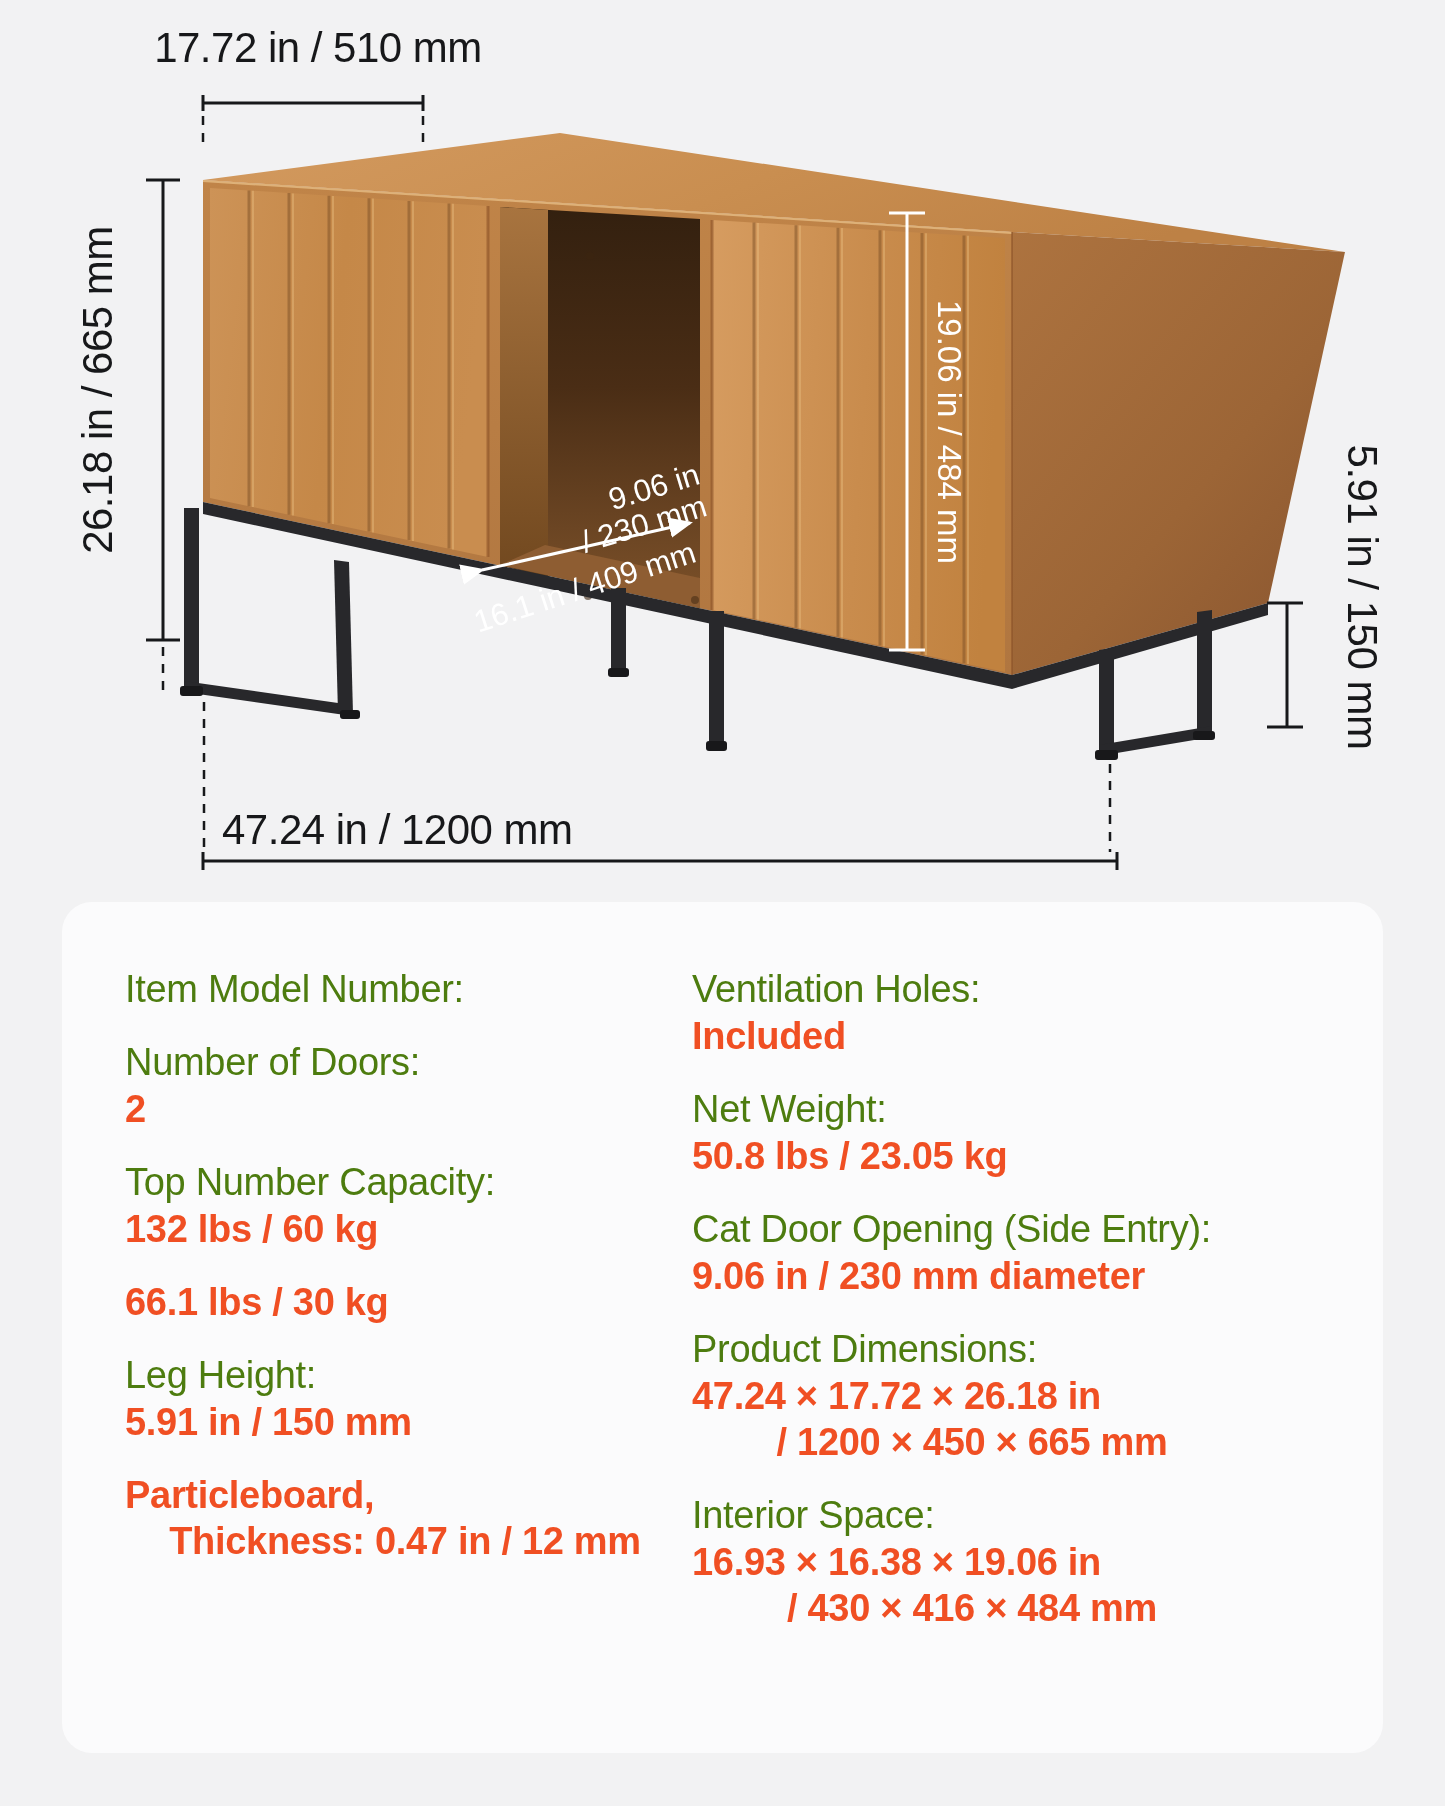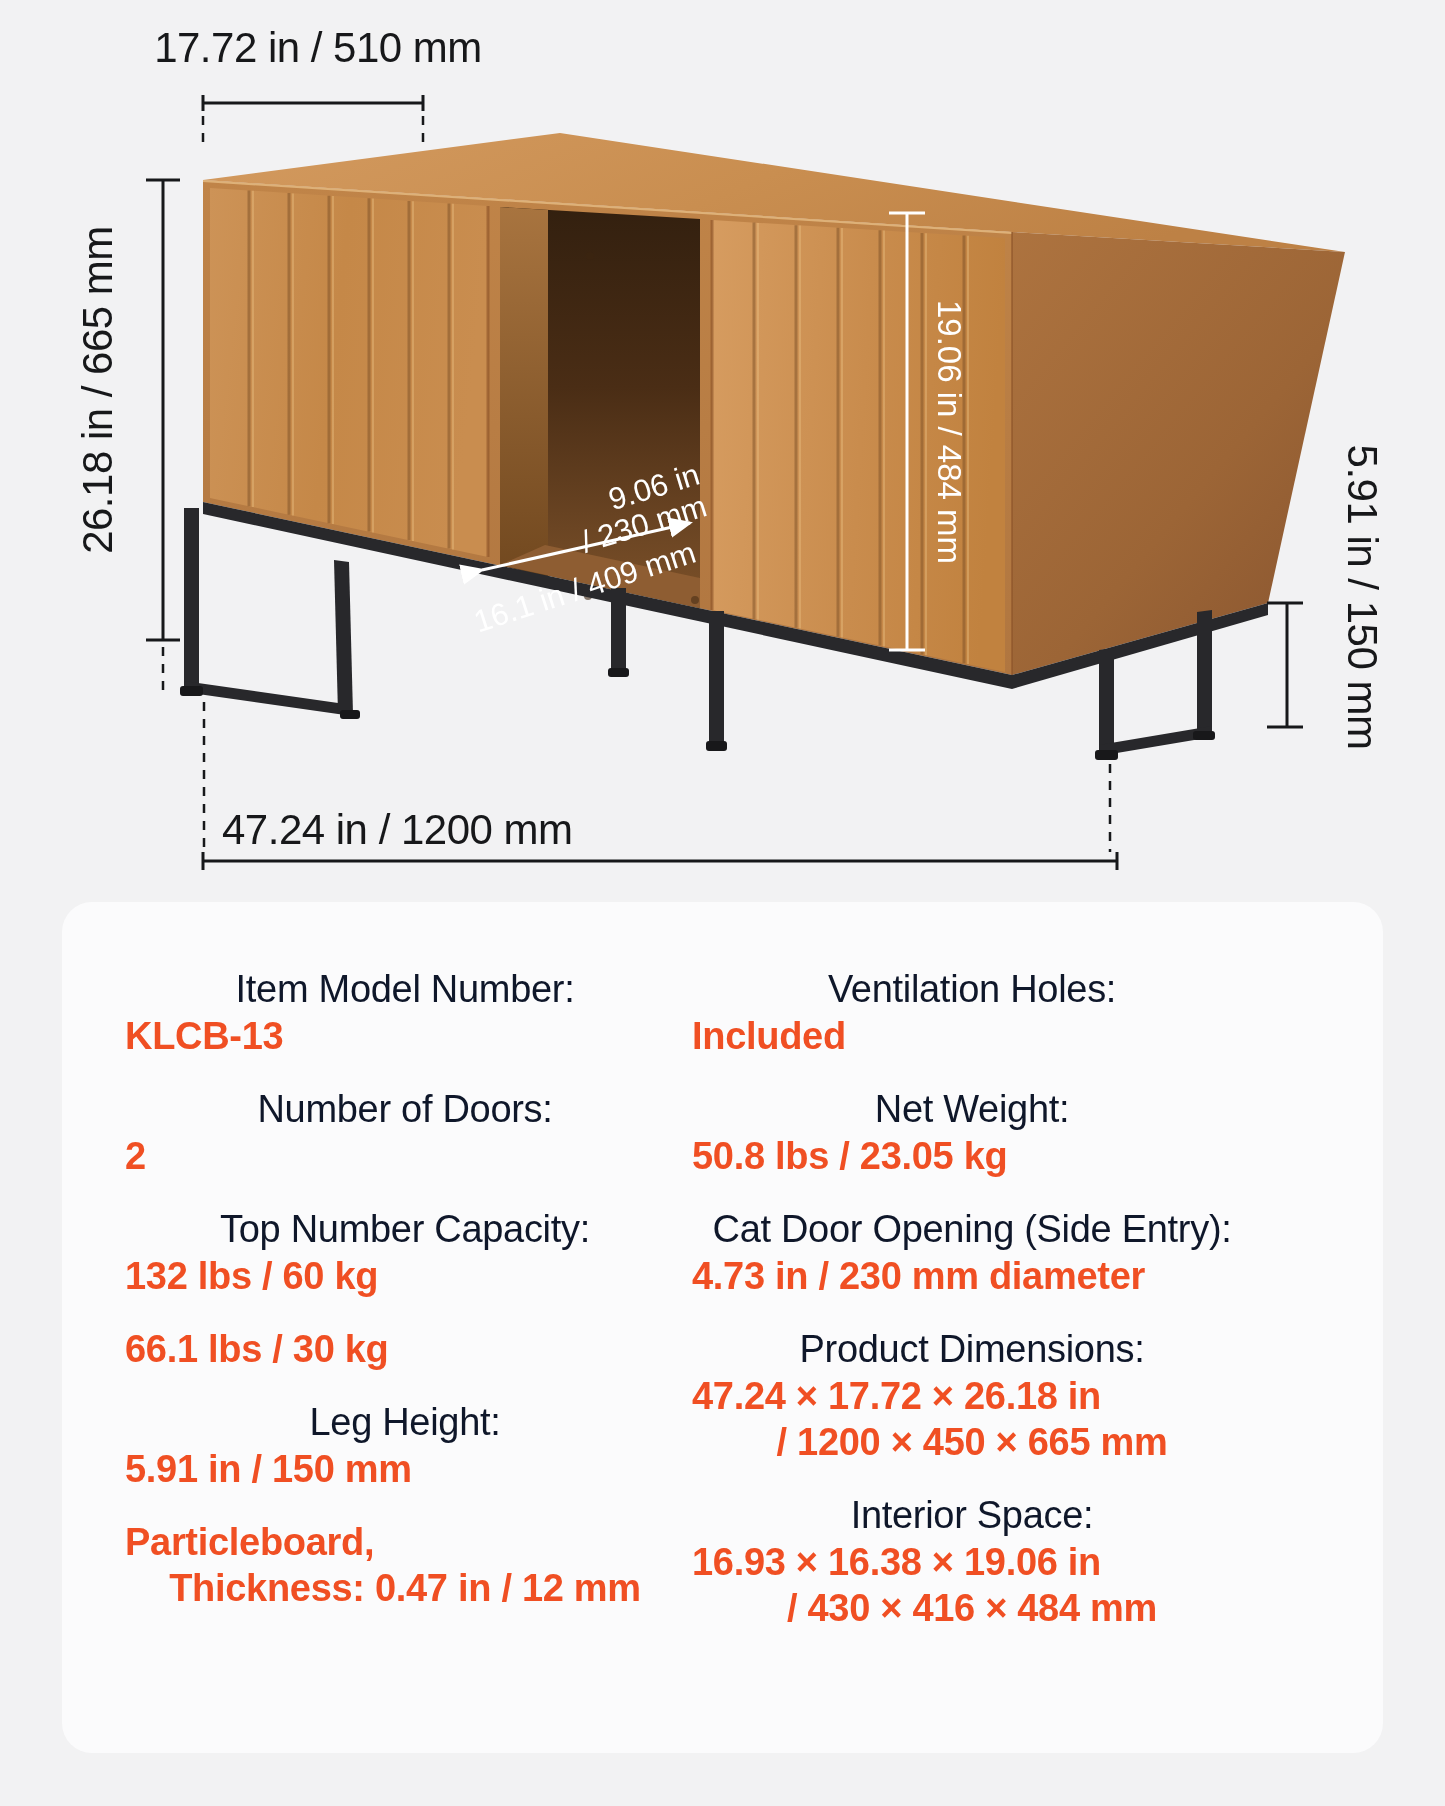--- a/index.html
+++ b/index.html
@@ -17,23 +17,22 @@
     position:absolute;left:62px;top:902px;width:1321px;height:851px;
     background:#fbfbfc;border-radius:30px;
     box-sizing:border-box;
     padding:64px 0 0 63px;
   }
   .spec-col{position:absolute;top:64px;width:560px;}
   .spec-col.left{left:63px;}
   .spec-col.right{left:630px;}
   .spec-row{margin-bottom:27px;}
   .spec-label{
-    font-size:38px;line-height:46px;color:#0f172a;font-weight:400;
+    font-size:38px;line-height:46px;color:#4d7c0f;font-weight:400;
     letter-spacing:-0.3px;
-    text-align:center;
   }
   .spec-value{
     font-size:38px;line-height:46px;color:#f04f23;font-weight:700;
     letter-spacing:-0.3px;margin-top:1px;
   }
   .spec-value + .spec-value{margin-top:0;text-align:center;}
   
   text.dim{
     font-family:"Liberation Sans", sans-serif;
     font-size:42px;font-weight:500;fill:#17181a;letter-spacing:-0.5px;
@@ -214,21 +213,20 @@
     <text class="dim" text-anchor="middle" transform="translate(112,390) rotate(-90)">26.18 in / 665 mm</text>
     <text class="dim" x="222" y="844" text-anchor="start">47.24 in / 1200 mm</text>
     <text class="dim" text-anchor="middle" transform="translate(1348,597) rotate(90)">5.91 in / 150 mm</text>
   </svg>
 
   <div class="spec-panel">
 
     <div class="spec-col left">
       <div class="spec-row">
         <div class="spec-label">Item Model Number:</div>
-        <div class="spec-value">KLCB-13</div>
       </div>
       <div class="spec-row">
         <div class="spec-label">Number of Doors:</div>
         <div class="spec-value">2</div>
       </div>
       <div class="spec-row">
         <div class="spec-label">Top Number Capacity:</div>
         <div class="spec-value">132 lbs / 60 kg</div>
       </div>
       <div class="spec-row">
@@ -248,21 +246,21 @@
       <div class="spec-row">
         <div class="spec-label">Ventilation Holes:</div>
         <div class="spec-value">Included</div>
       </div>
       <div class="spec-row">
         <div class="spec-label">Net Weight:</div>
         <div class="spec-value">50.8 lbs / 23.05 kg</div>
       </div>
       <div class="spec-row">
         <div class="spec-label">Cat Door Opening (Side Entry):</div>
-        <div class="spec-value">4.73 in / 230 mm diameter</div>
+        <div class="spec-value">9.06 in / 230 mm diameter</div>
       </div>
       <div class="spec-row">
         <div class="spec-label">Product Dimensions:</div>
         <div class="spec-value">47.24 × 17.72 × 26.18 in</div>
         <div class="spec-value">/ 1200 × 450 × 665 mm</div>
       </div>
       <div class="spec-row">
         <div class="spec-label">Interior Space:</div>
         <div class="spec-value">16.93 × 16.38 × 19.06 in</div>
         <div class="spec-value">/ 430 × 416 × 484 mm</div>

